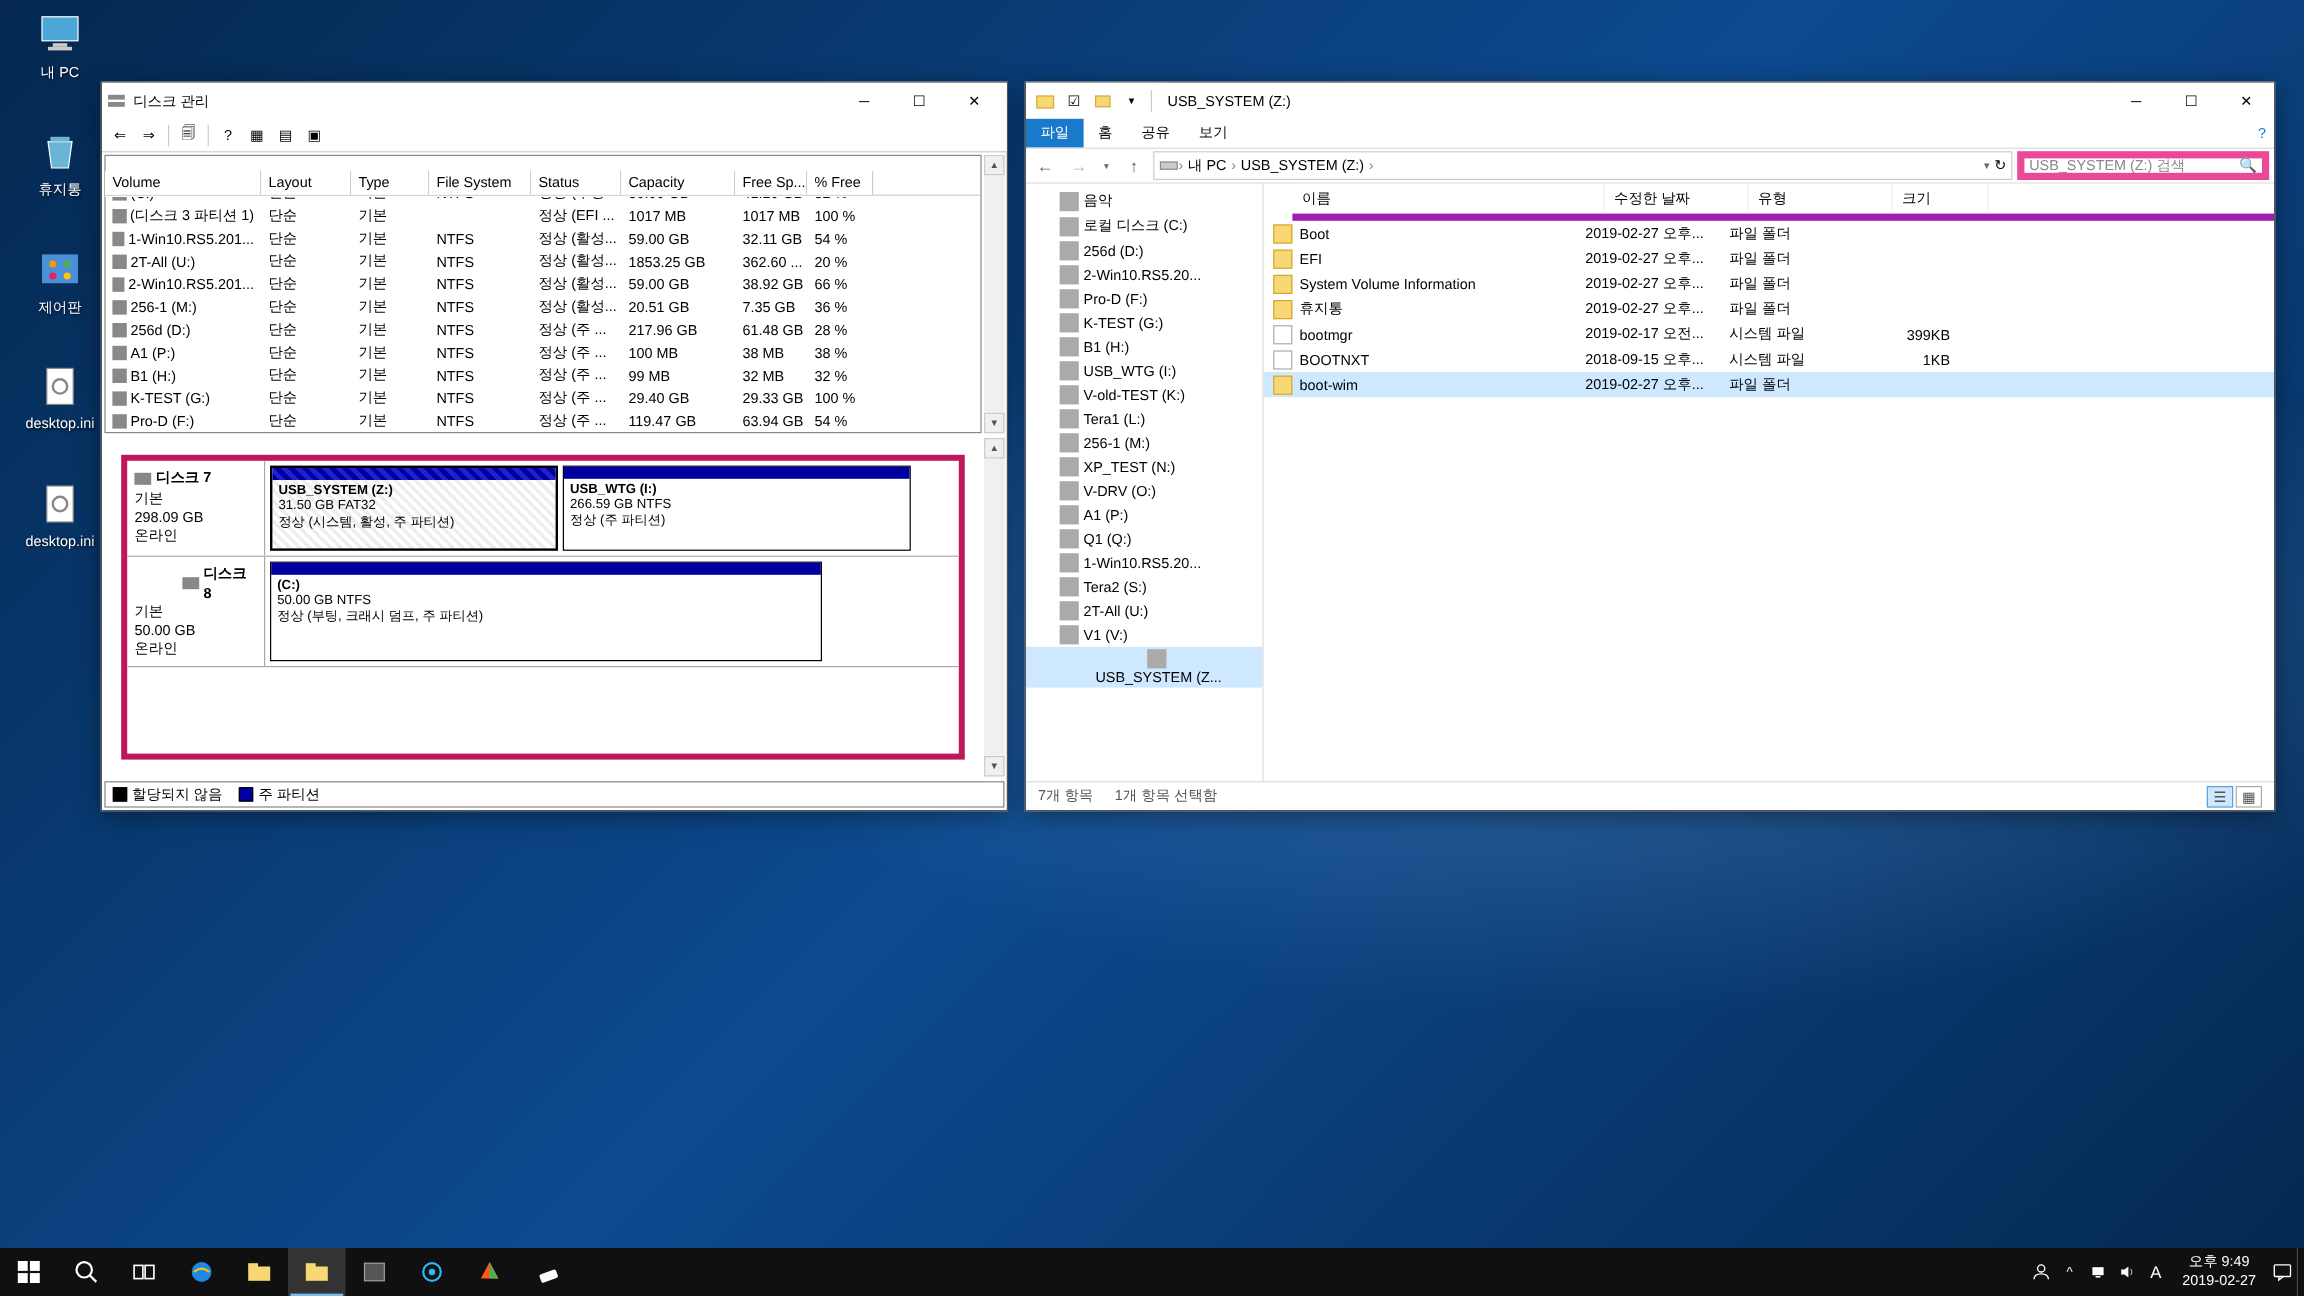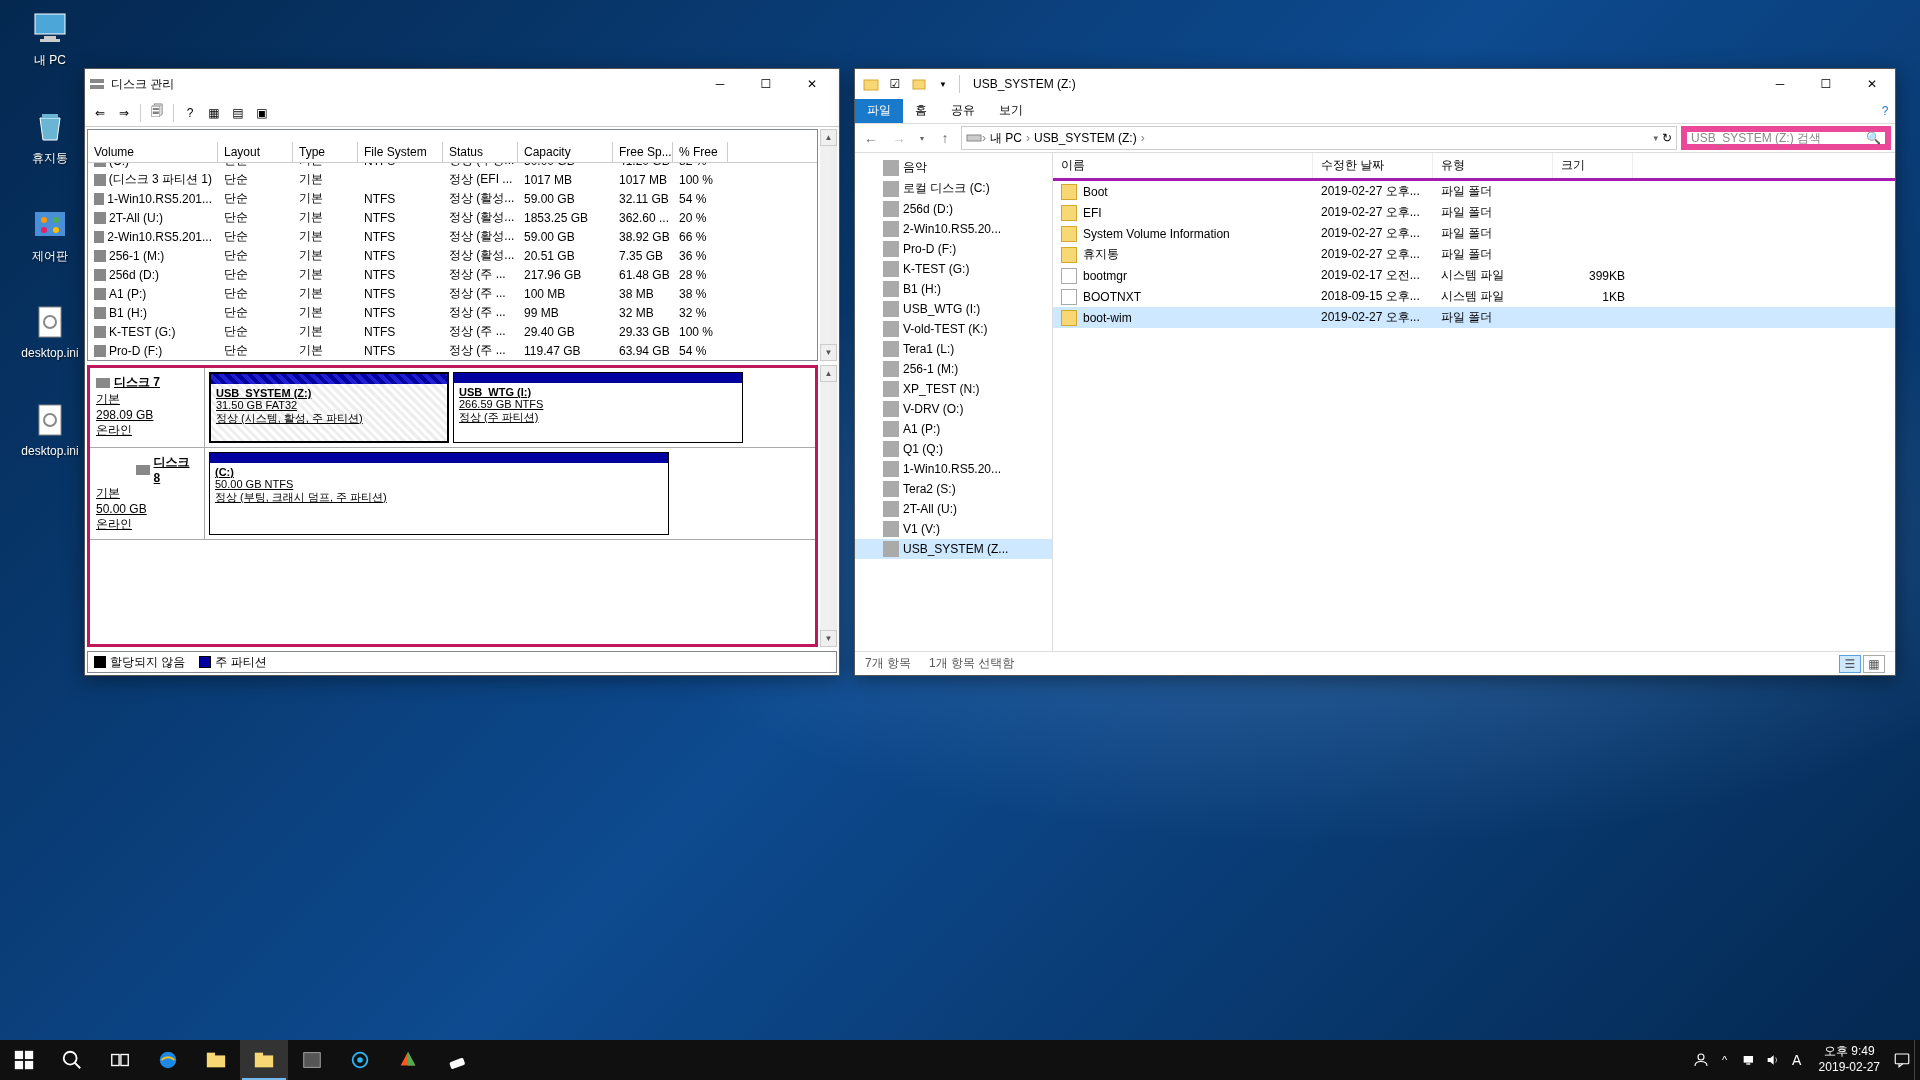--- a/index.html
+++ b/index.html
@@ -24,21 +24,21 @@
 .menu-item { padding: 2px 8px; cursor: pointer; }
 .toolbar { height: 28px; background: #fff; display: flex; align-items: center; padding: 0 4px; border-bottom: 1px solid #ccc; gap: 2px; }
 .tool-btn { width: 22px; height: 22px; display: flex; align-items: center; justify-content: center; border: 1px solid transparent; cursor: pointer; font-size: 12px; }
 .tool-sep { width: 1px; height: 18px; background: #ccc; margin: 0 3px; }
 .volume-list { height: 232px; border: 1px solid #828790; margin: 2px; overflow: auto; }
 .vol-header { display: flex; background: #fff; border-bottom: 1px solid #ccc; position: sticky; top: 12px; }
 .vol-col-h { border-right: 1px solid #ccc; padding: 3px 6px; font-size: 12px; white-space: nowrap; overflow: hidden; background: #fff; }
 .vol-row { display: flex; font-size: 12px; }
 .vol-cell { padding: 1px 6px; white-space: nowrap; overflow: hidden; display: flex; align-items: center; }
 .vol-icon { width: 12px; height: 12px; margin-right: 3px; background: #888; display: inline-block; }
-.disk-pane { flex: 1; border: 3px solid #be185d; margin: 2px; overflow: auto; text-decoration: underline; }
+.disk-pane { flex: 1; border: 5px solid #be185d; margin: 16px; overflow: auto; }
 .disk-row { display: flex; border-bottom: 1px solid #aaa; min-height: 80px; }
 .disk-label { width: 115px; padding: 6px; font-size: 12px; border-right: 1px solid #aaa; }
 .disk-label .disk-name { font-weight: bold; }
 .partitions { flex: 1; display: flex; padding: 4px; gap: 4px; }
 .partition { border: 1px solid #000; font-size: 11px; padding: 3px 5px; position: relative; }
 .partition .part-header { height: 10px; margin: -3px -5px 3px -5px; }
 .partition.selected { border: 2px solid #000; background: repeating-linear-gradient(45deg, #fff, #fff 3px, #eee 3px, #eee 6px); }
 .partition.selected .part-header { background: repeating-linear-gradient(45deg, #0000a0, #0000a0 4px, #2020d0 4px, #2020d0 8px); }
 .partition .part-header.primary { background: #0000a0; }
 .legend { height: 22px; border: 1px solid #828790; margin: 2px; display: flex; align-items: center; font-size: 12px; padding: 0 6px; gap: 14px; }
@@ -59,23 +59,23 @@
 .addrbar { flex: 1; height: 24px; border: 1px solid #ccc; display: flex; align-items: center; padding: 0 4px; font-size: 12px; }
 .addrbar .crumb { padding: 0 4px; cursor: pointer; }
 .addrbar .crumb-sep { color: #888; }
 .searchbox { width: 210px; height: 24px; border: 6px solid #ec4899; display: flex; align-items: center; padding: 0 4px; font-size: 12px; color: #888; }
 .searchbox .search-icon { margin-left: auto; }
 .exp-body { flex: 1; display: flex; overflow: hidden; }
 .navpane { width: 198px; border-right: 1px solid #ddd; overflow: auto; font-size: 12px; padding: 4px 0; }
 .nav-item { display: flex; align-items: center; padding: 2px 4px 2px 28px; cursor: pointer; white-space: nowrap; overflow: hidden; }
 .nav-item .nav-icon { width: 16px; height: 16px; margin-right: 4px; background: #888; flex-shrink: 0; }
 .nav-item.drive .nav-icon { background: #aaa; }
-.nav-item.selected { background: #cde8ff; }
+.nav-item.selected { background: #cde8ff; flex-direction: column; }
 .content { flex: 1; overflow: auto; font-size: 12px; }
-.content-header { display: flex; border-bottom: 3px solid #a21caf; position: sticky; top: 0; background: #fff; }
+.content-header { display: flex; border-bottom: 6px solid #a21caf; position: sticky; top: 0; background: #fff; margin-left: 24px; }
 .content-col-h { padding: 4px 8px; border-right: 1px solid #eee; }
 .file-row { display: flex; padding: 1px 0; }
 .file-row.selected { background: #cde8ff; }
 .file-cell { padding: 1px 8px; white-space: nowrap; overflow: hidden; display: flex; align-items: center; }
 .file-icon { width: 16px; height: 16px; margin-right: 6px; background: #f8d775; border: 1px solid #d4a830; flex-shrink: 0; }
 .file-icon.file { background: #fff; border: 1px solid #aaa; }
 .statusbar { height: 24px; border-top: 1px solid #ddd; display: flex; align-items: center; font-size: 12px; padding: 0 10px; color: #555; gap: 18px; }
 .view-switch { margin-left: auto; display: flex; gap: 2px; }
 .view-btn { width: 22px; height: 18px; border: 1px solid #aaa; display:flex;align-items:center;justify-content:center; }
 .view-btn.active { background: #cde8ff; border-color: #5aa0de; }

